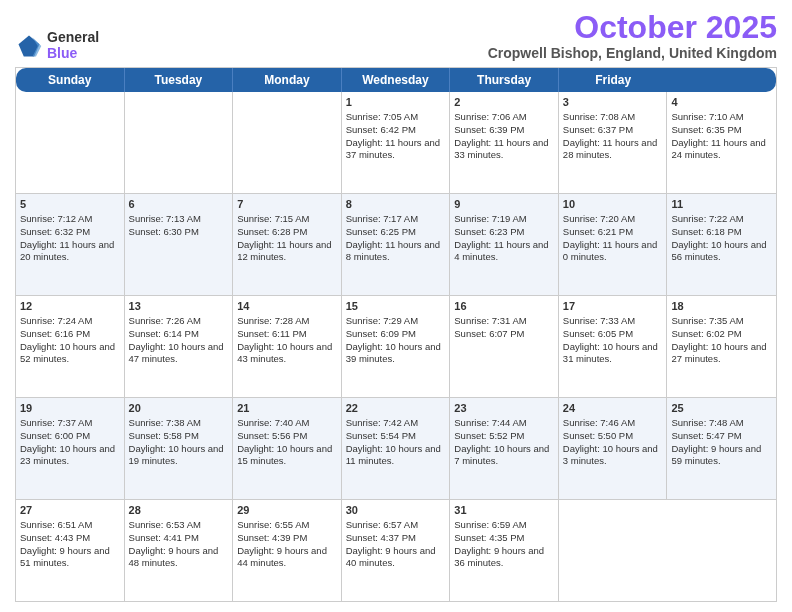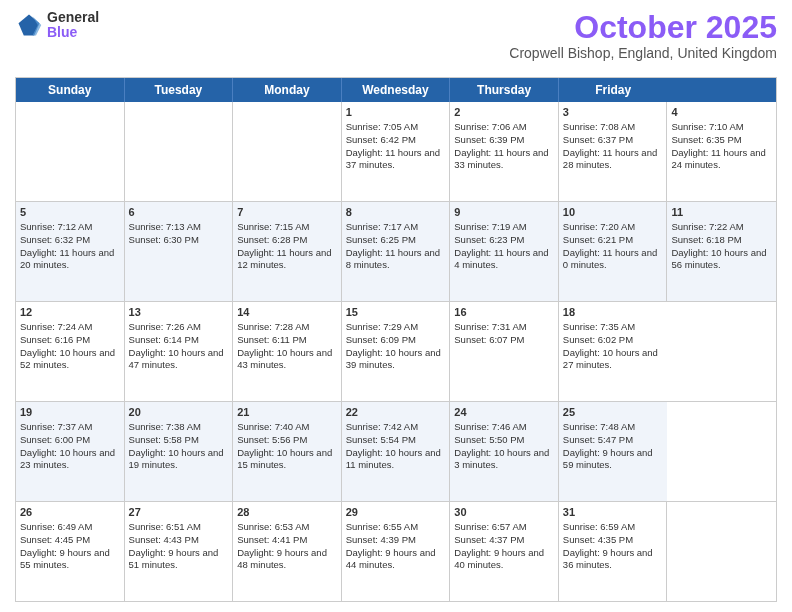--- a/index.html
+++ b/index.html
@@ -13,22 +13,22 @@
     .page {
       width: 792px;
       height: 612px;
       padding: 10px 15px;
       display: flex;
       flex-direction: column;
     }
     .header {
       display: flex;
       justify-content: space-between;
-      align-items: flex-start;
-      margin-bottom: 16px;
+      align-items: flex-end;
+      margin-bottom: 6px;
     }
     .logo {
       display: flex;
       align-items: center;
       gap: 4px;
     }
     .logo-text {
       display: flex;
       flex-direction: column;
       line-height: 1.1;
@@ -52,31 +52,33 @@
     }
     .month-title {
       font-size: 32px;
       font-weight: bold;
       color: #8b5cf6;
       line-height: 1.1;
     }
     .subtitle {
       font-size: 14px;
       color: #555;
+      font-weight: bold;
     }
     .calendar {
       flex: 1;
       display: flex;
       flex-direction: column;
       border: 1px solid #ccc;
     }
     .cal-header {
       display: grid;
       grid-template-columns: repeat(7, 1fr);
       background: #2563a8;
+      border-radius: 10px;
     }
     .cal-header-cell {
       color: #fff;
       font-size: 12px;
       font-weight: bold;
       text-align: center;
       padding: 5px 2px;
       border-right: 1px solid #4a7fc1;
     }
     .cal-header-cell:last-child { border-right: none; }
@@ -237,20 +239,26 @@
             <div>Sunrise: 7:29 AM</div>
             <div>Sunset: 6:09 PM</div>
             <div>Daylight: 10 hours and 39 minutes.</div>
           </div>
           <div class="cal-cell">
             <div class="day-number">16</div>
             <div>Sunrise: 7:31 AM</div>
             <div>Sunset: 6:07 PM</div>
           </div>
           <div class="cal-cell">
+            <div class="day-number">17</div>
+            <div>Sunrise: 7:33 AM</div>
+            <div>Sunset: 6:05 PM</div>
+            <div>Daylight: 10 hours and 31 minutes.</div>
+          </div>
+          <div class="cal-cell">
             <div class="day-number">18</div>
             <div>Sunrise: 7:35 AM</div>
             <div>Sunset: 6:02 PM</div>
             <div>Daylight: 10 hours and 27 minutes.</div>
           </div>
         </div>
         <div class="cal-row">
           <div class="cal-cell alt-row">
             <div class="day-number">19</div>
             <div>Sunrise: 7:37 AM</div>
@@ -269,39 +277,39 @@
             <div>Sunset: 5:56 PM</div>
             <div>Daylight: 10 hours and 15 minutes.</div>
           </div>
           <div class="cal-cell alt-row">
             <div class="day-number">22</div>
             <div>Sunrise: 7:42 AM</div>
             <div>Sunset: 5:54 PM</div>
             <div>Daylight: 10 hours and 11 minutes.</div>
           </div>
           <div class="cal-cell alt-row">
+            <div class="day-number">23</div>
+            <div>Sunrise: 7:44 AM</div>
+            <div>Sunset: 5:52 PM</div>
+            <div>Daylight: 10 hours and 7 minutes.</div>
+          </div>
+          <div class="cal-cell alt-row">
             <div class="day-number">24</div>
             <div>Sunrise: 7:46 AM</div>
             <div>Sunset: 5:50 PM</div>
             <div>Daylight: 10 hours and 3 minutes.</div>
           </div>
           <div class="cal-cell alt-row">
             <div class="day-number">25</div>
             <div>Sunrise: 7:48 AM</div>
             <div>Sunset: 5:47 PM</div>
             <div>Daylight: 9 hours and 59 minutes.</div>
           </div>
         </div>
         <div class="cal-row">
-          <div class="cal-cell">
-            <div class="day-number">26</div>
-            <div>Sunrise: 6:49 AM</div>
-            <div>Sunset: 4:45 PM</div>
-            <div>Daylight: 9 hours and 55 minutes.</div>
-          </div>
           <div class="cal-cell">
             <div class="day-number">27</div>
             <div>Sunrise: 6:51 AM</div>
             <div>Sunset: 4:43 PM</div>
             <div>Daylight: 9 hours and 51 minutes.</div>
           </div>
           <div class="cal-cell">
             <div class="day-number">28</div>
             <div>Sunrise: 6:53 AM</div>
             <div>Sunset: 4:41 PM</div>

